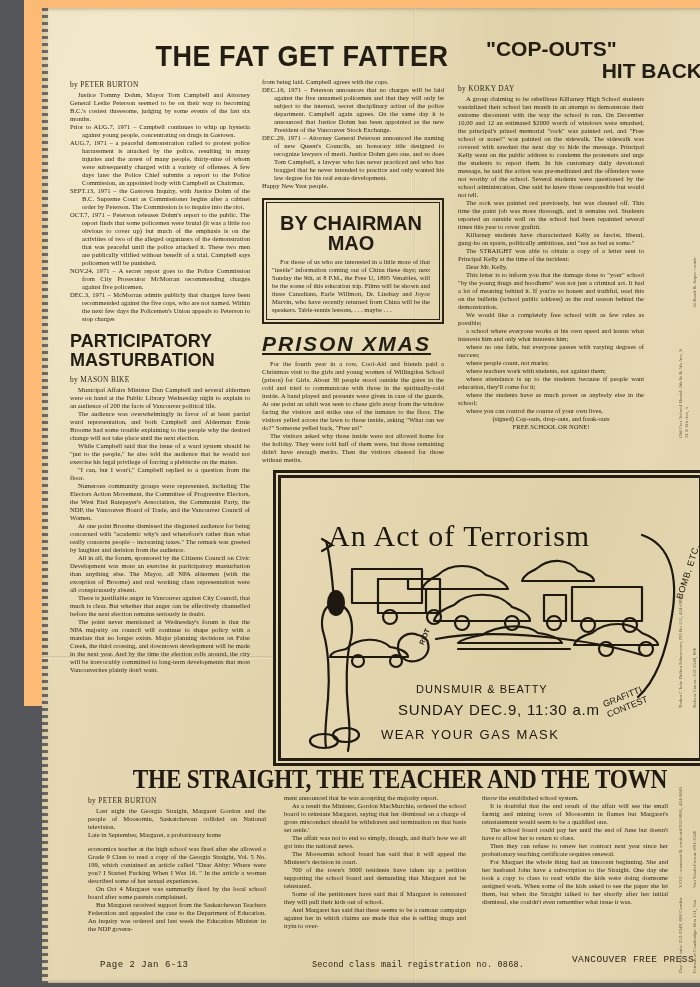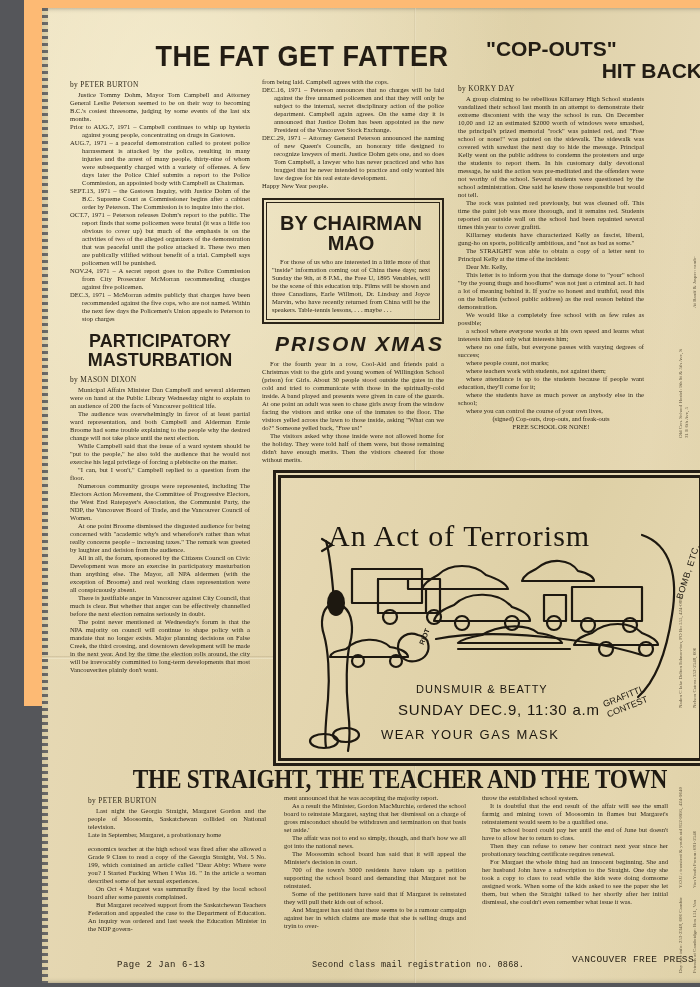--- a/index.html
+++ b/index.html
@@ -60,27 +60,28 @@
   .hl-cop .l2{display:block;text-align:right;padding-right:4px;}
   .hl-chairman{
     font-family:"Liberation Sans", sans-serif;
     font-weight:bold;font-size:20px;color:#231d14;
     text-align:center;line-height:1;
     padding:6px 2px 5px 2px;
   }
   .hl-prison{
     font-family:"Liberation Sans", sans-serif;
     font-weight:bold;font-style:italic;font-size:21px;
-    letter-spacing:2px;color:#241e15;text-align:right;
+    letter-spacing:2px;color:#241e15;text-align:left;
     margin:8px 0 4px 0;
+    text-decoration:underline;
   }
   .hl-partic{
     font-family:"Liberation Sans", sans-serif;
     font-weight:bold;font-size:18px;color:#231d14;
-    text-align:center;line-height:1.08;
+    text-align:left;line-height:1.08;
     margin:9px 0 4px 0;
   }
   .hl-straight{
     position:absolute;left:34px;top:758px;width:600px;text-align:center;
     font-family:"Liberation Serif", serif;
     font-weight:bold;font-size:24px;color:#1f1a12;
     transform:scaleY(1.18) scaleX(.97);
     letter-spacing:-.3px;
   }
 
@@ -148,21 +149,21 @@
     position:absolute;
     transform-origin:left top;
     transform:rotate(-90deg);
     white-space:nowrap;
     font-family:"Liberation Serif", serif;
     font-size:5.0px;line-height:6px;color:#4a3f2a;
     opacity:.85;
   }
 
   .pagefoot{
-    position:absolute;left:51px;top:952px;
+    position:absolute;left:34px;top:952px;
     font-family:"Liberation Mono", monospace;font-size:9px;color:#2b2418;
     letter-spacing:.5px;
   }
   .mailreg{
     position:absolute;left:246px;top:952px;
     font-family:"Liberation Mono", monospace;font-size:8.5px;color:#2b2418;
     letter-spacing:.2px;
   }
   .vfp{
     position:absolute;left:506px;top:946px;
@@ -197,21 +198,21 @@
           <p class="hang">SEPT.13, 1971 – the Gastown Inquiry, with Justice Dohm of the B.C. Supreme Court as Commissioner begins after a cabinet order by Peterson. The Commission is to inquire into the riot.</p>
           <p class="hang">OCT.7, 1971 – Peterson releases Dohm's report to the public. The report finds that some policemen were brutal (it was a little too obvious to cover up) but much of the emphasis is on the activities of two of the alleged organizers of the demonstration that was peaceful until the police attacked it. These two men are publically vilified without benefit of a trial. Campbell says policemen will be punished.</p>
           <p class="hang">NOV.24, 1971 – A secret report goes to the Police Commission from City Prosecutor McMorran recommending charges against five policemen.</p>
           <p class="hang">DEC.3, 1971 – McMorran admits publicly that charges have been recommended against the five cops, who are not named. Within the next few days the Policemen's Union appeals to Peterson to stop charges</p>
         </div>
 
         <div class="hl-partic">
           <div>PARTICIPATORY</div>
           <div>MASTURBATION</div>
         </div>
-        <div class="byline">by  MASON DIXON</div>
+        <div class="byline">by  MASON BIKE</div>
         <div class="bodytext">
           <p>Municipal Affairs Minister Dan Campbell and several aldermen were on hand at the Public Library Wednesday night to explain to an audience of 200 the facts of Vancouver political life.</p>
           <p>The audience was overwhelmingly in favor of at least partial ward representation, and both Campbell and Alderman Ernie Broome had some trouble explaining to the people why the desired change will not take place until the next election.</p>
           <p>While Campbell said that the issue of a ward system should be "put to the people," he also told the audience that he would not exercise his legal privilege of forcing a plebiscite on the matter.</p>
           <p>"I can, but I won't," Campbell replied to a question from the floor.</p>
           <p>Numerous community groups were represented, including The Electors Action Movement, the Committee of Progressive Electors, the West End Ratepayer's Association, the Communist Party, the NDP, the Vancouver Board of Trade, and the Vancouver Council of Women.</p>
           <p>At one point Broome dismissed the disgusted audience for being concerned with "academic why's and wherefore's rather than what really concerns people – increasing taxes." The remark was greeted by laughter and derision from the audience.</p>
           <p>All in all, the forum, sponsored by the Citizens Council on Civic Development was more an exercise in participatory masturbation than anything else. The Mayor, all NPA aldermen (with the exception of Broome) and real working class representation were all conspicuously absent.</p>
           <p>There is justifiable anger in Vancouver against City Council, that much is clear. But whether that anger can be effectively channelled before the next election remains seriously in doubt.</p>
           <p>The point never mentioned at Wednesday's forum is that the NPA majority on council will continue to shape policy with a mandate that no longer exists. Major planning decisions on False Creek, the third crossing, and downtown development will be made in the next year. And by the time the election rolls around, the city will be irrevocably committed to long-term developments that most Vancouverites plainly don't want.</p>

